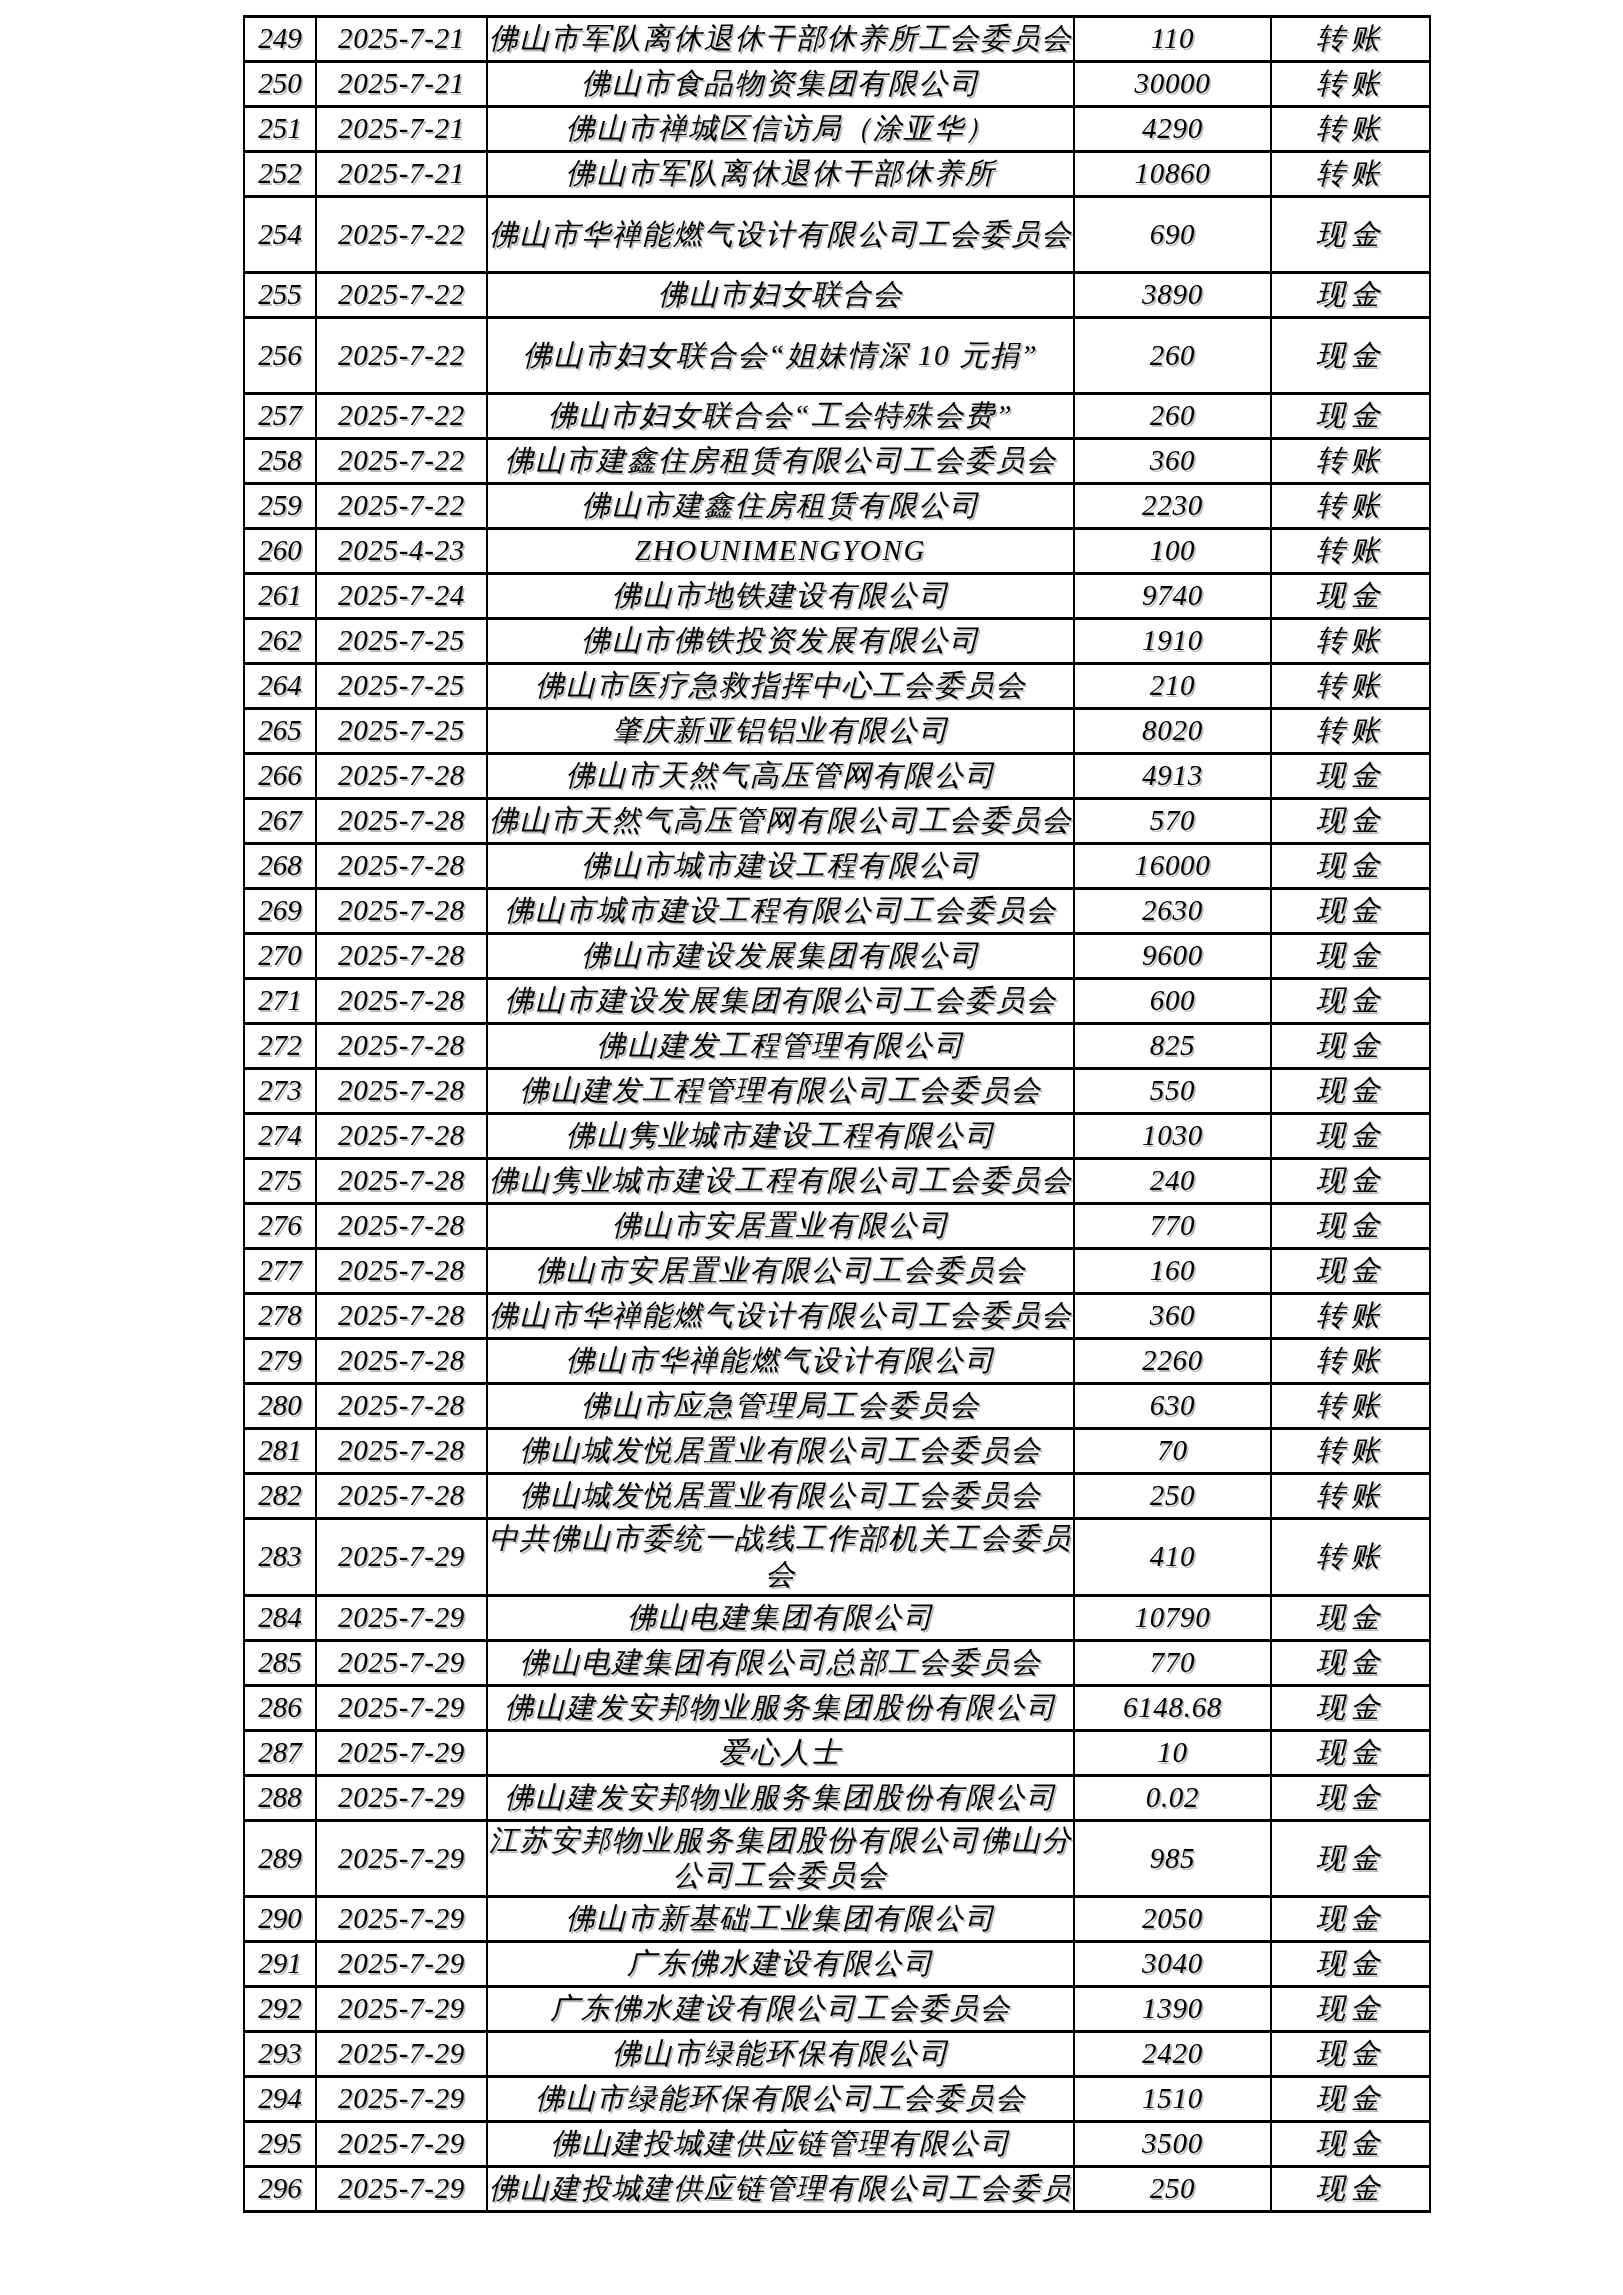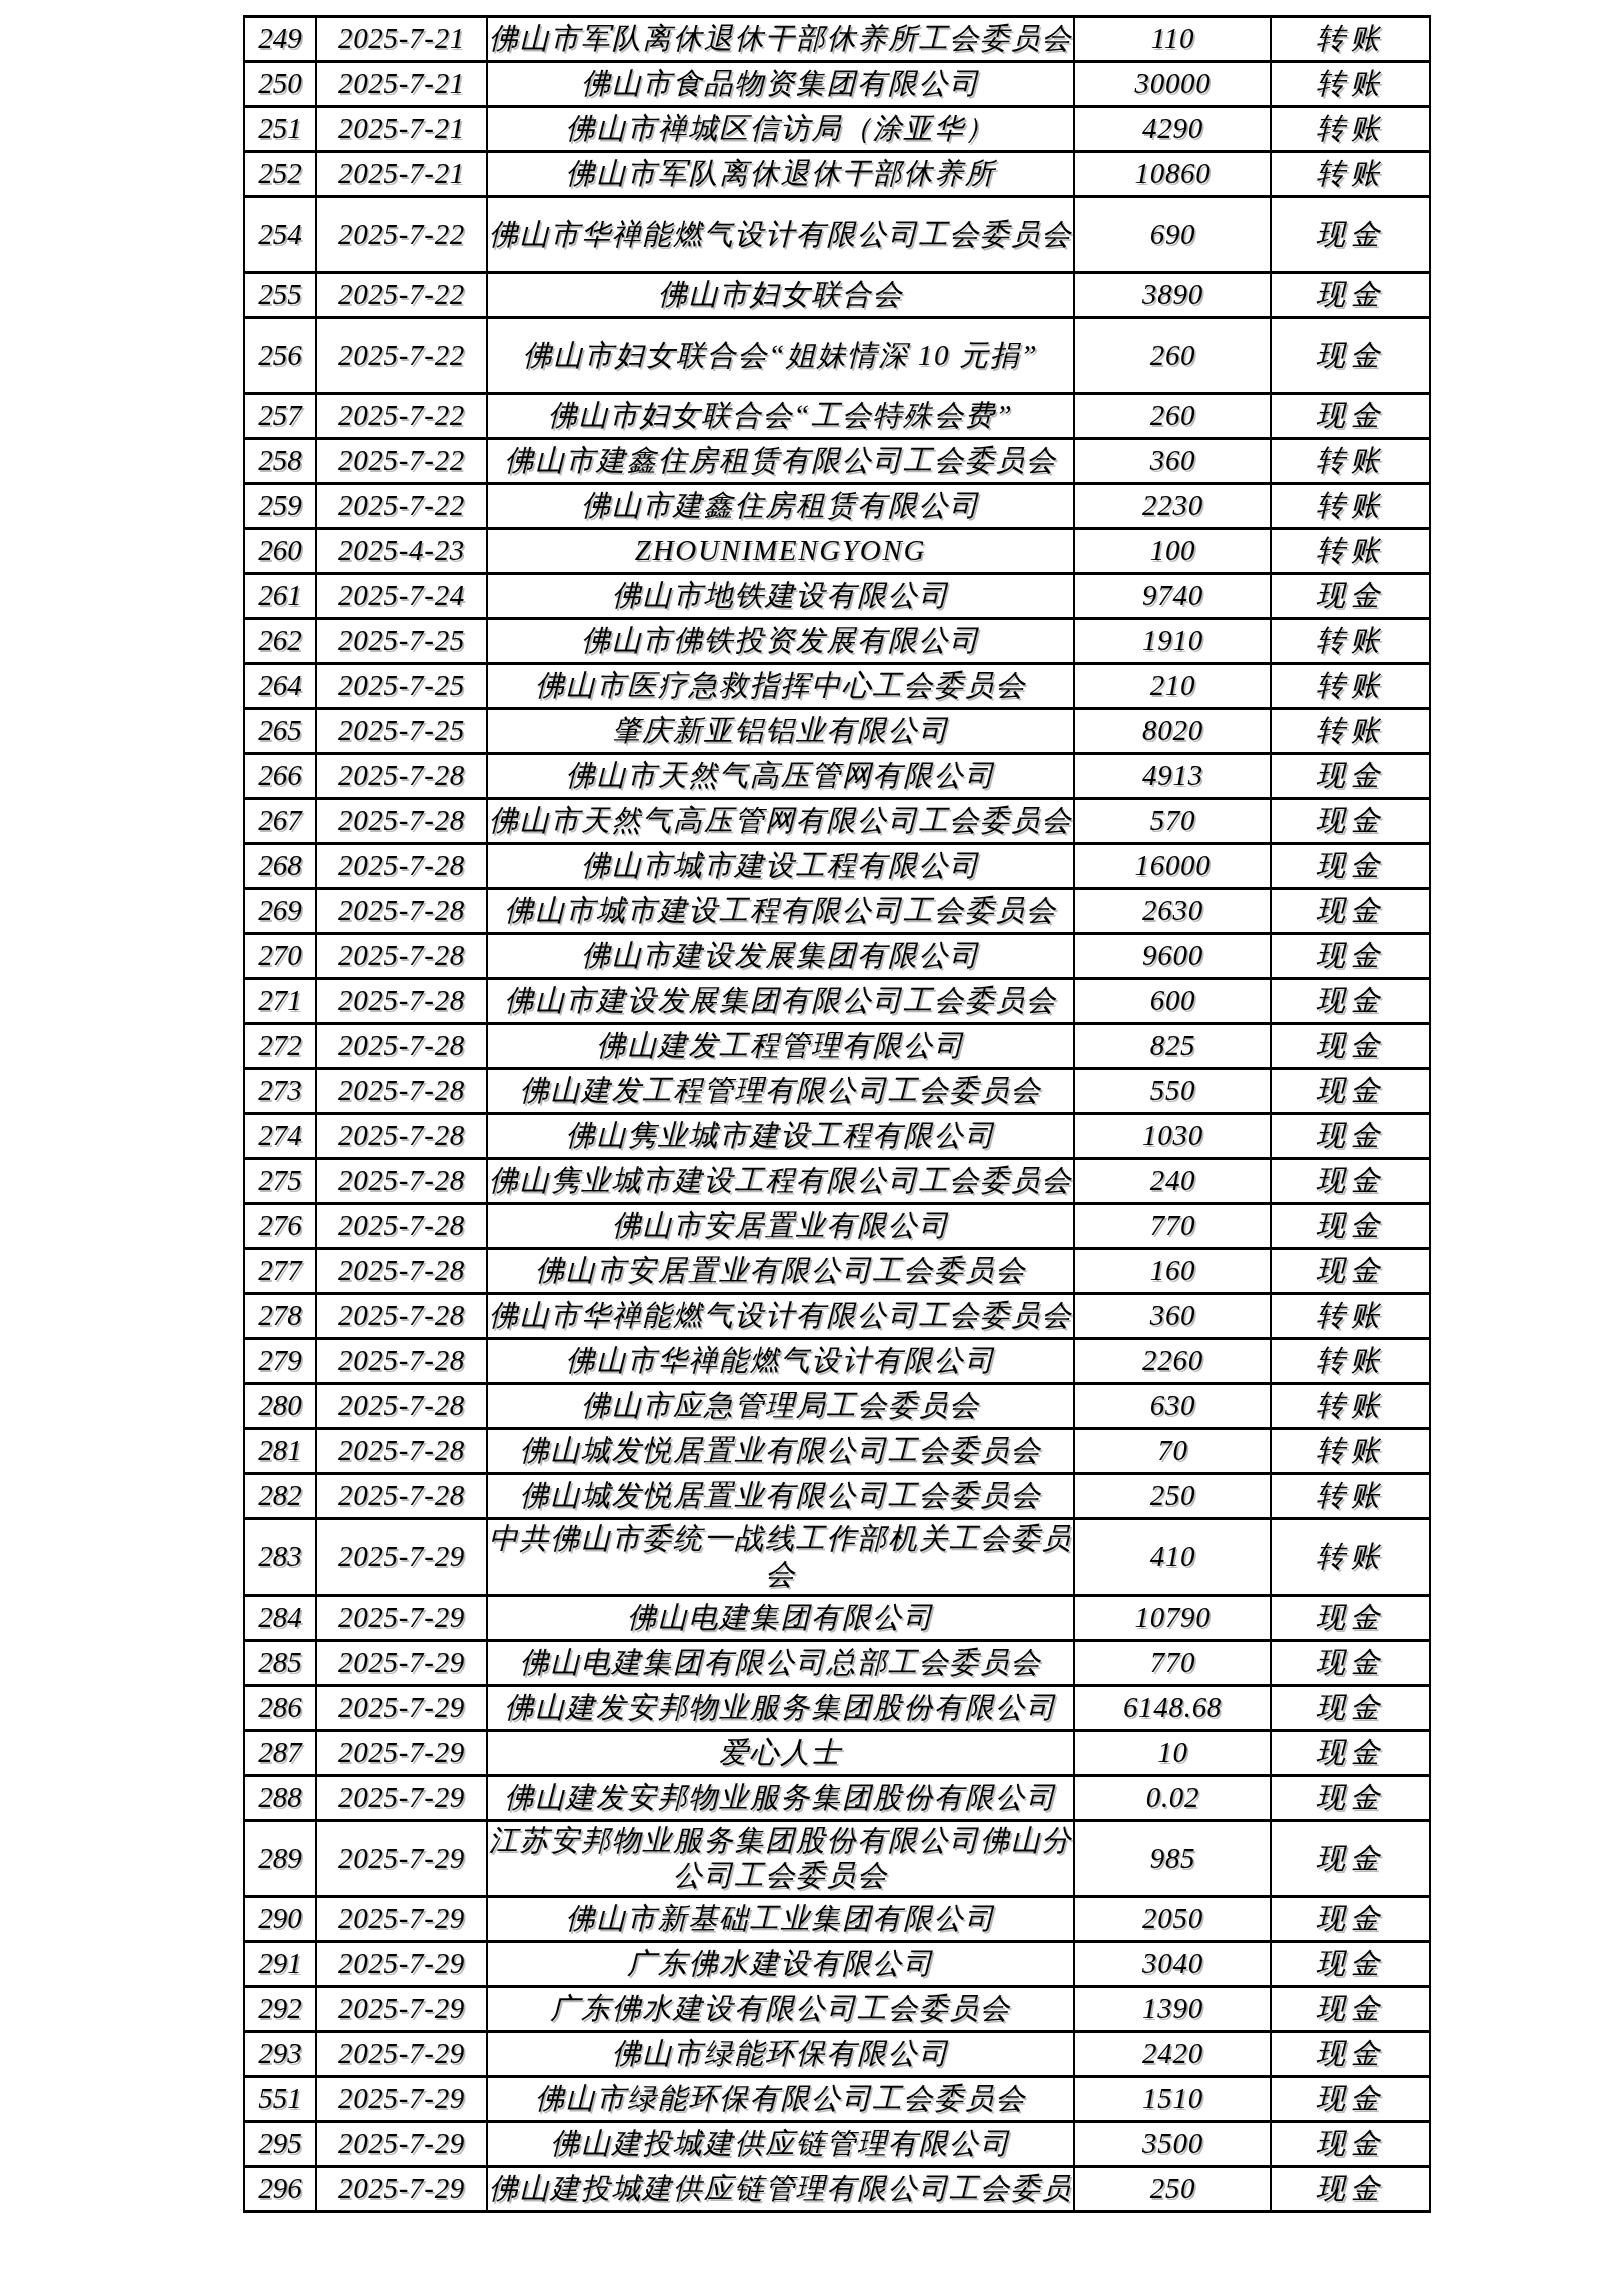--- a/index.html
+++ b/index.html
@@ -360,21 +360,21 @@
     <td class="c-method">现金</td>
   </tr>
         <tr class="row-single">
     <td class="c-no">293</td>
     <td class="c-date">2025-7-29</td>
     <td class="c-name">佛山市绿能环保有限公司</td>
     <td class="c-amount">2420</td>
     <td class="c-method">现金</td>
   </tr>
         <tr class="row-single">
-    <td class="c-no">551</td>
+    <td class="c-no">294</td>
     <td class="c-date">2025-7-29</td>
     <td class="c-name">佛山市绿能环保有限公司工会委员会</td>
     <td class="c-amount">1510</td>
     <td class="c-method">现金</td>
   </tr>
         <tr class="row-single">
     <td class="c-no">295</td>
     <td class="c-date">2025-7-29</td>
     <td class="c-name">佛山建投城建供应链管理有限公司</td>
     <td class="c-amount">3500</td>

